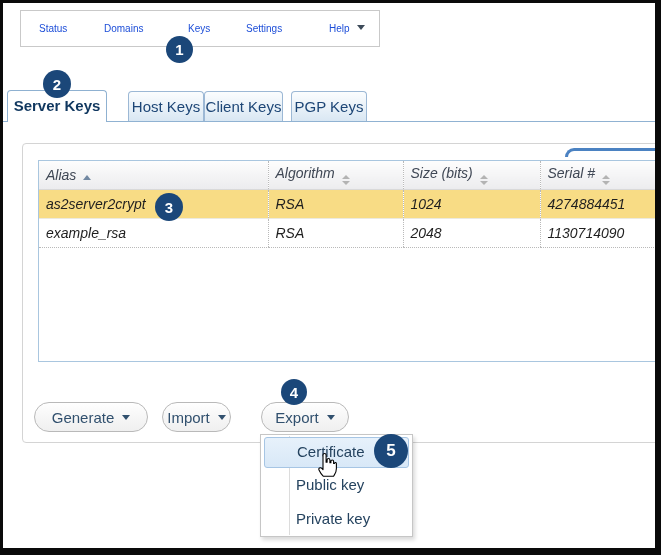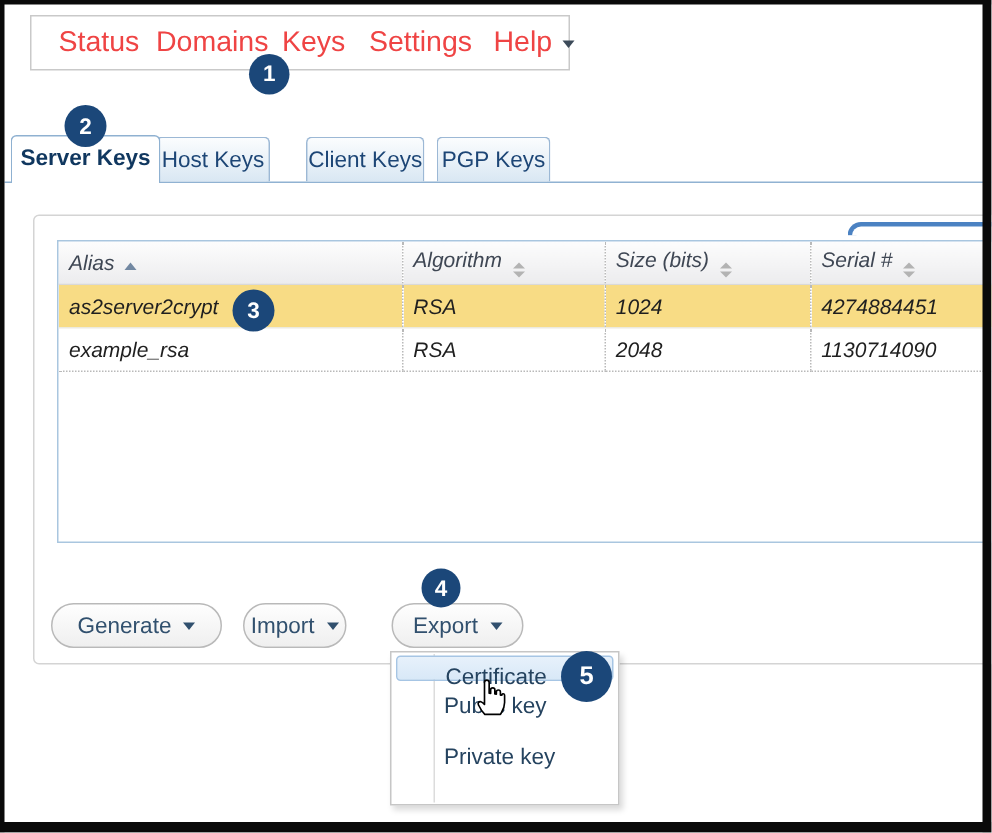--- a/index.html
+++ b/index.html
@@ -11,21 +11,21 @@
   
   .bstrip{position:absolute;background:#0a0a0a;z-index:90;}
   .bs-top{left:0;top:0;width:661px;height:3px;}
   .bs-left{left:0;top:0;width:3px;height:555px;}
   .bs-right{left:655px;top:0;width:6px;height:555px;}
   .bs-bottom{left:0;top:548px;width:661px;height:7px;}
 
   
   .navbox{position:absolute;left:20px;top:10px;width:360px;height:37px;background:#fff;
     border:1px solid #c9c9c9;z-index:5;}
-  .nav-item{position:absolute;top:0;height:35px;line-height:35px;font-size:19px;color:#ef4444;cursor:pointer;white-space:nowrap;}
+  .nav-item{position:absolute;top:0;height:35px;line-height:35px;font-size:10px;color:#1d4ed8;cursor:pointer;white-space:nowrap;}
   .caret-down{display:inline-block;width:0;height:0;border-left:4px solid transparent;
     border-right:4px solid transparent;border-top:5px solid #3c4a59;margin-left:7px;vertical-align:2px;}
 
   
   .tabline{position:absolute;left:3px;top:121px;width:658px;height:0;border-top:1px solid #90b2d2;z-index:1;}
   .tab{position:absolute;top:91px;height:30px;line-height:29px;text-align:center;font-size:15px;color:#1d4676;
     background:linear-gradient(#fbfdfe,#d9e7f3);border:1px solid #9cb8d5;border-bottom:none;
     border-radius:4px 4px 0 0;z-index:2;cursor:pointer;}
   .tab.active{top:90px;height:32px;line-height:30px;background:#fff;border:1px solid #8fb1d1;border-bottom:none;
     font-weight:bold;color:#10375f;z-index:3;}
@@ -60,21 +60,21 @@
     font-size:15px;color:#31506e;cursor:pointer;z-index:4;}
   .btn .caret{display:inline-block;width:0;height:0;border-left:4px solid transparent;
     border-right:4px solid transparent;border-top:5px solid #31506e;margin-left:8px;}
 
   
   .menu{position:absolute;left:260px;top:434px;width:153px;height:103px;background:#fff;
     border:1px solid #c6c6c6;box-shadow:2px 3px 4px rgba(0,0,0,.15);z-index:20;}
   .menu .gutter{position:absolute;left:28px;top:1px;bottom:1px;width:0;border-left:1px solid #dcdcdc;z-index:1;}
   .menu-item{position:relative;z-index:2;height:34px;line-height:34px;padding-left:35px;
     font-size:15px;color:#25435f;cursor:pointer;white-space:nowrap;}
-  .menu-item.hl{margin:2px 3px 0 3px;height:17px;line-height:27px;border:1px solid #a6c5e4;
+  .menu-item.hl{margin:2px 3px 0 3px;height:31px;line-height:27px;border:1px solid #a6c5e4;
     background:linear-gradient(#e7f1fb,#d8e8f7);border-radius:3px;padding-left:32px;}
 
   
   .badge{position:absolute;background:#1b4779;color:#fff;font-weight:bold;border-radius:50%;
     display:flex;align-items:center;justify-content:center;z-index:60;font-size:15px;}
   .badge1{left:166px;top:36px;width:27px;height:27px;}
   .badge2{left:43px;top:70px;width:28px;height:28px;}
   .badge3{left:155px;top:193px;width:28px;height:28px;}
   .badge4{left:281px;top:379px;width:26px;height:26px;}
   .badge5{left:374px;top:434px;width:34px;height:34px;font-size:17px;}
@@ -89,21 +89,21 @@
   <div class="navbox">
     <span class="nav-item" style="left:18px">Status</span>
     <span class="nav-item" style="left:83px">Domains</span>
     <span class="nav-item" style="left:167px">Keys</span>
     <span class="nav-item" style="left:225px">Settings</span>
     <span class="nav-item" style="left:308px"><span>Help</span><span class="caret-down"></span></span>
   </div>
 
   <div class="tabline"></div>
   <div class="tab active" style="left:7px;width:100px">Server Keys</div>
-  <div class="tab" style="left:104px;width:76px">Host Keys</div>
+  <div class="tab" style="left:128px;width:76px">Host Keys</div>
   <div class="tab" style="left:204px;width:79px">Client Keys</div>
   <div class="tab" style="left:291px;width:76px">PGP Keys</div>
 
   <div class="panel"></div>
   <div class="clip-edge"></div>
 
   <div class="tablewrap">
     <table class="keys">
       <colgroup>
           <col style="width:229px">

